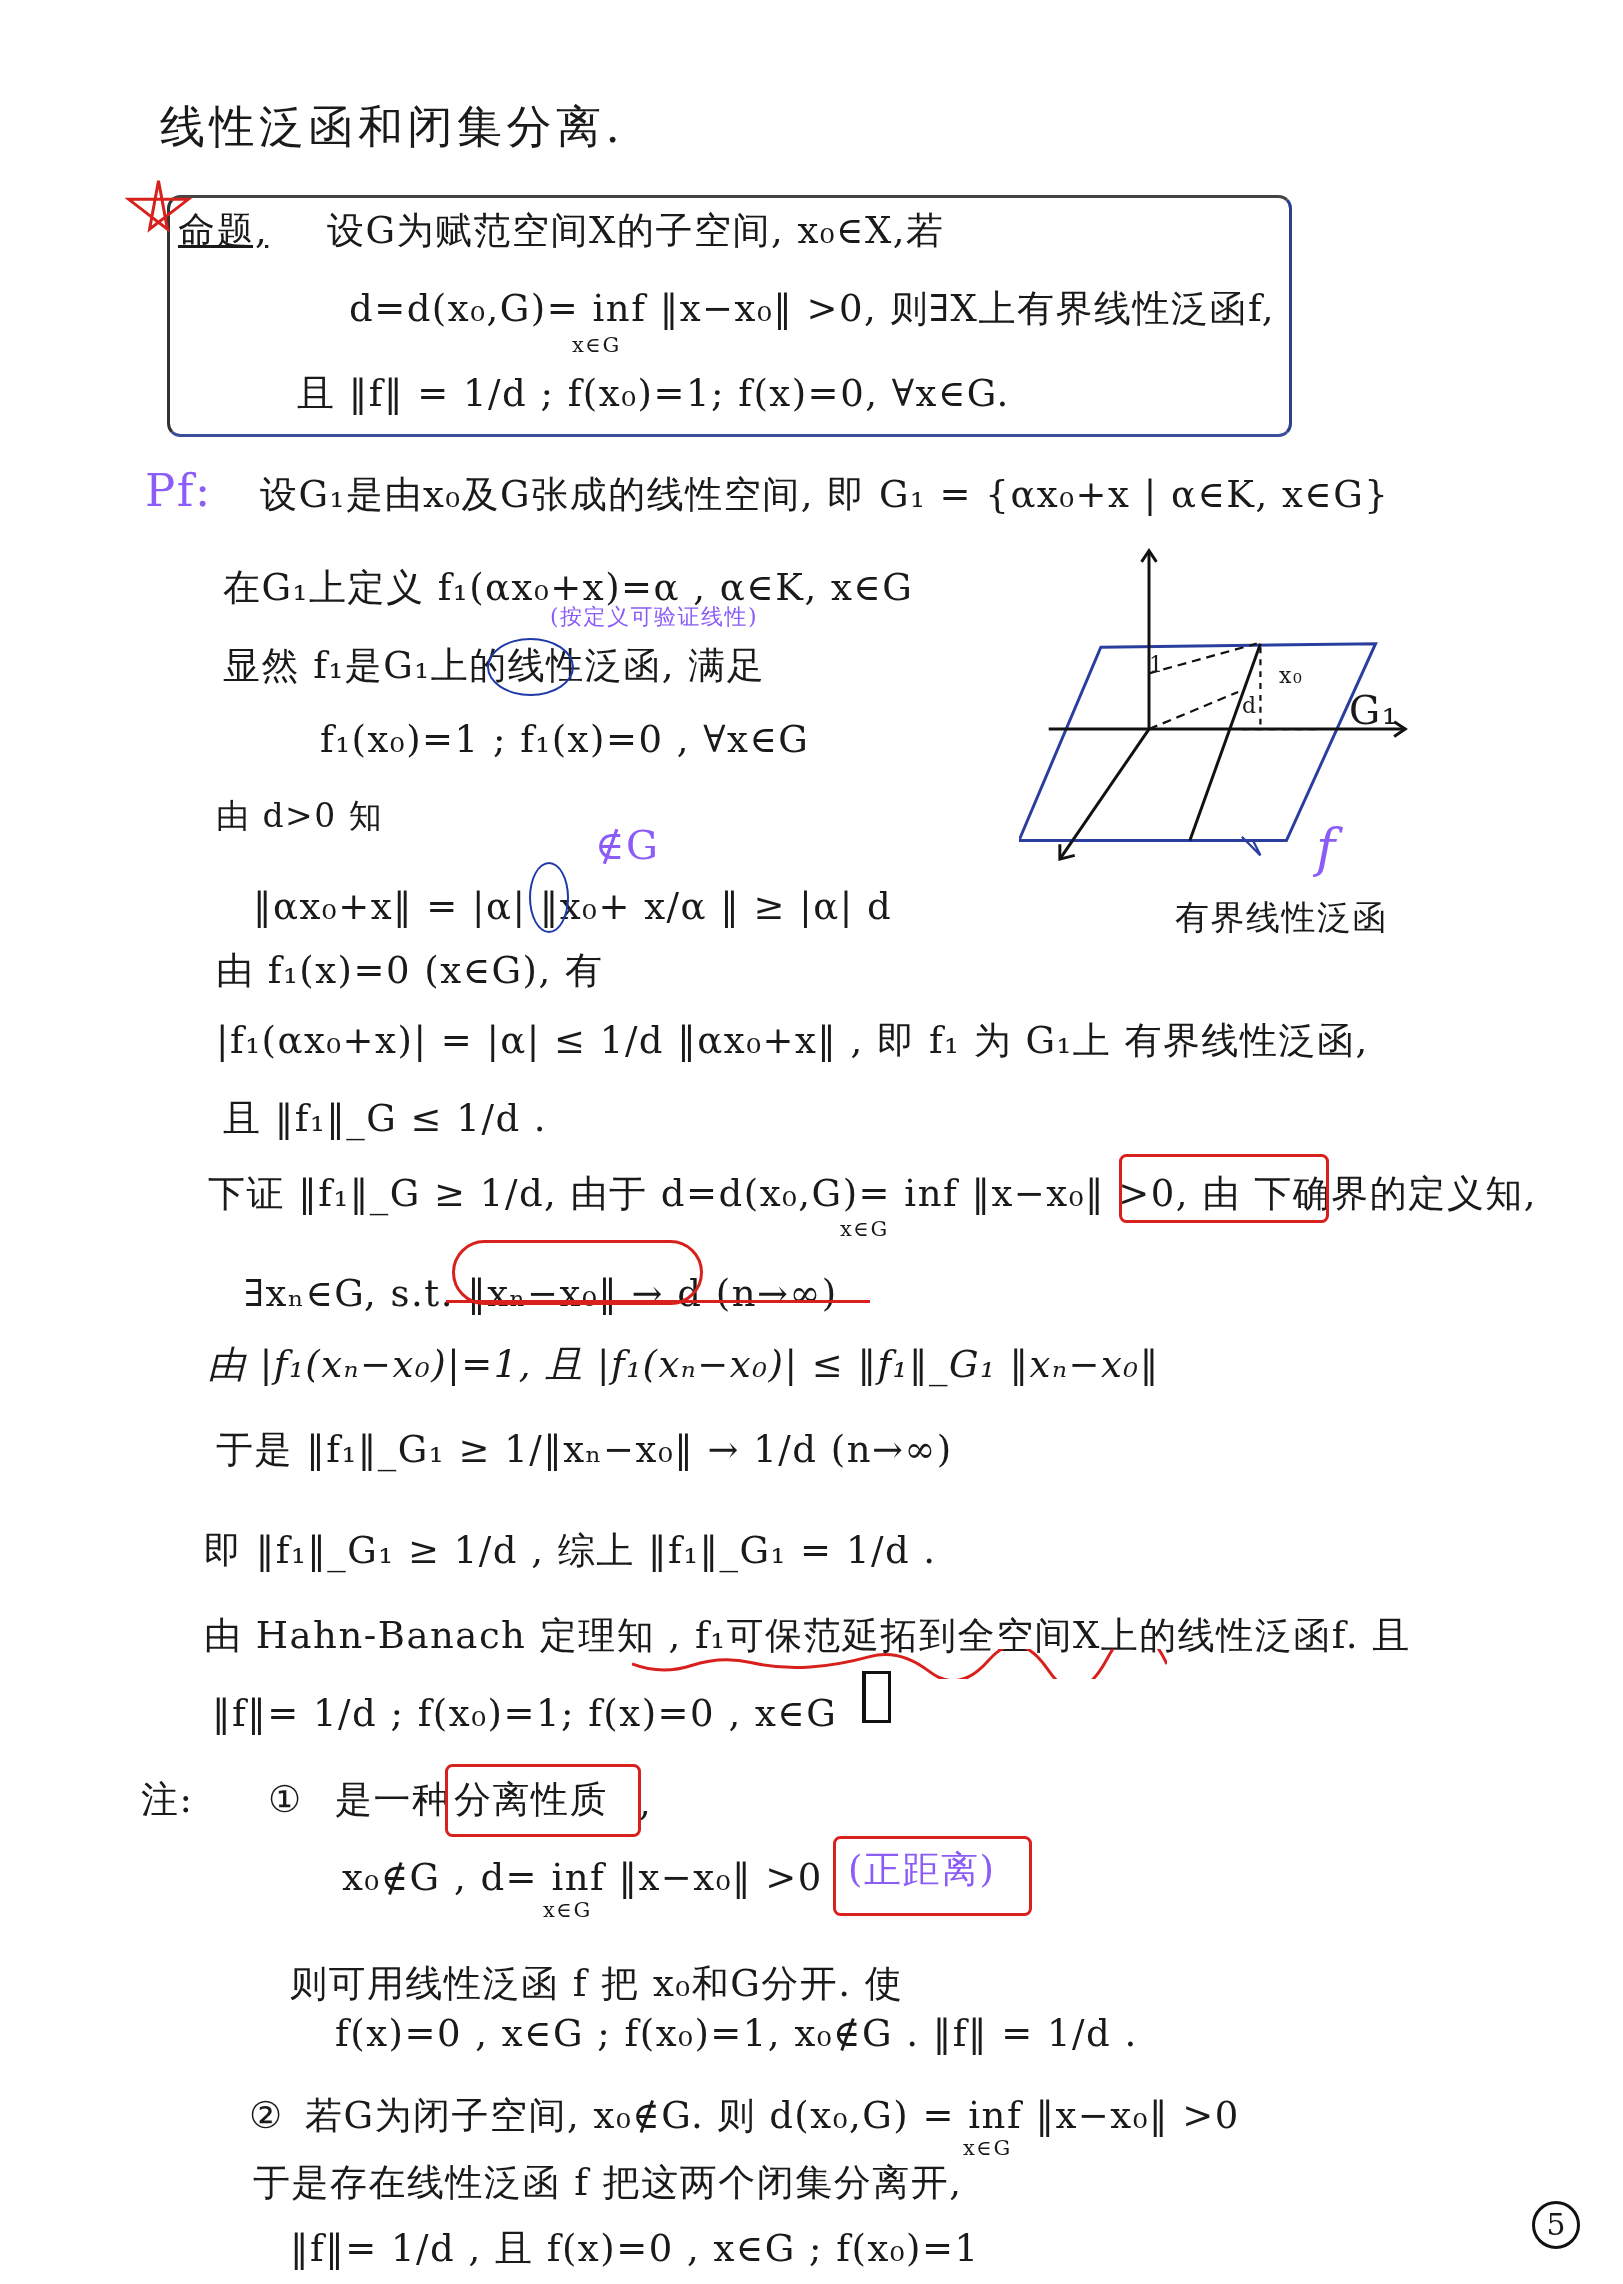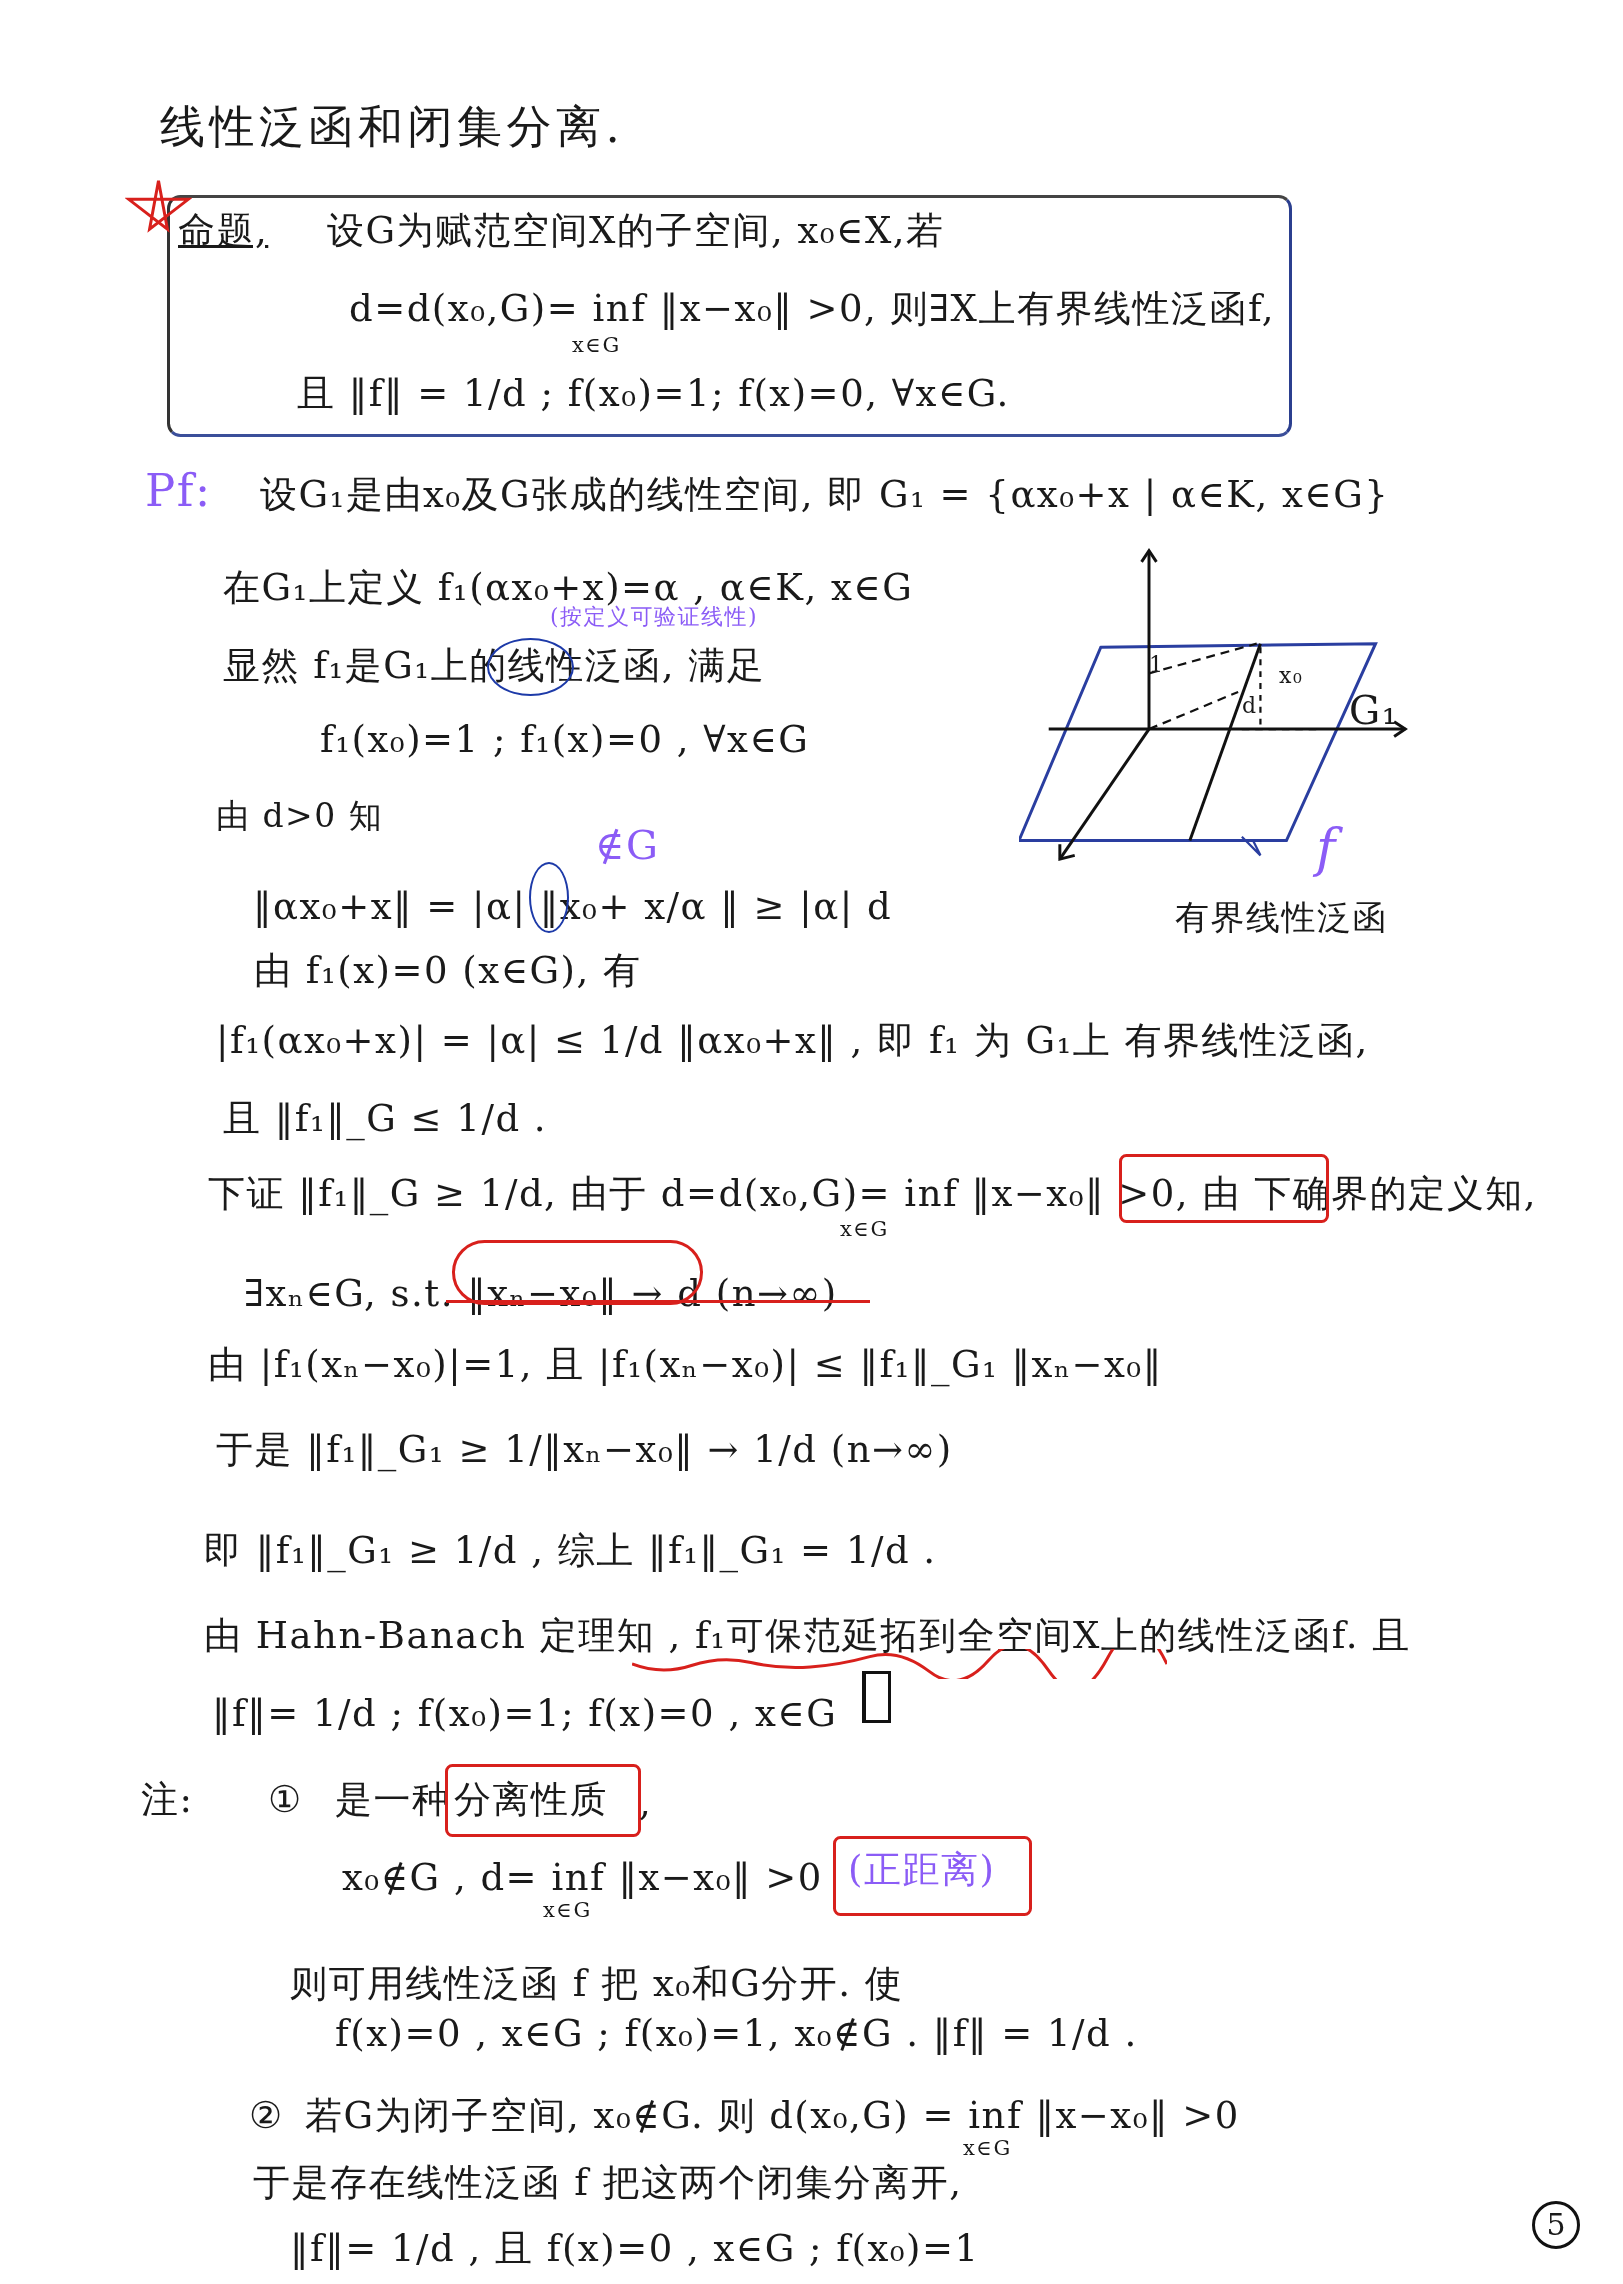--- a/index.html
+++ b/index.html
@@ -45,30 +45,30 @@
   <div class="ln" style="left:260px;top:476px;">设G₁是由x₀及G张成的线性空间, 即 G₁ = {αx₀+x | α∈K, x∈G}</div>
   <div class="ln" style="left:223px;top:569px;">在G₁上定义 f₁(αx₀+x)=α , α∈K, x∈G</div>
   <div class="ln blue small" style="left:550px;top:606px;">(按定义可验证线性)</div>
   <div class="ln" style="left:223px;top:647px;">显然 f₁是G₁上的线性泛函, 满足</div>
   <div class="circ-blue" style="left:487px;top:638px;width:83px;height:54px;"></div>
   <div class="ln" style="left:320px;top:721px;">f₁(x₀)=1 ; f₁(x)=0 , ∀x∈G</div>
   <div class="ln" style="left:216px;top:799px;font-size:33px;">由 d&gt;0 知</div>
   <div class="ln blue" style="left:595px;top:825px;font-size:40px;">∉G</div>
   <div class="ln" style="left:253px;top:888px;">‖αx₀+x‖ = |α| ‖x₀+ x/α ‖ ≥ |α| d</div>
   <div class="circ-blue" style="left:529px;top:862px;width:36px;height:67px;"></div>
-  <div class="ln" style="left:216px;top:952px;margin-left:38px;">由 f₁(x)=0 (x∈G), 有</div>
+  <div class="ln" style="left:216px;top:952px;">由 f₁(x)=0 (x∈G), 有</div>
   <div class="ln" style="left:216px;top:1022px;">|f₁(αx₀+x)| = |α| ≤ 1/d ‖αx₀+x‖ , 即 f₁ 为 G₁上 有界线性泛函,</div>
   <div class="ln" style="left:223px;top:1100px;">且 ‖f₁‖_G ≤ 1/d .</div>
   <div class="ln" style="left:208px;top:1175px;">下证 ‖f₁‖_G ≥ 1/d, 由于 d=d(x₀,G)= inf ‖x−x₀‖ &gt;0, 由 下确界的定义知,</div>
   <div class="ln sub" style="left:840px;top:1219px;">x∈G</div>
   <div class="box-red" style="left:1119px;top:1154px;width:204px;height:63px;"></div>
   <div class="ln" style="left:216px;top:1275px;margin-left:28px;">∃xₙ∈G, s.t. ‖xₙ−x₀‖ → d (n→∞)</div>
   <div class="box-red" style="left:452px;top:1240px;width:245px;height:59px;border-radius:33px;"></div>
   <div class="uline-red" style="left:446px;top:1300px;width:424px;"></div>
-  <div class="ln" style="left:208px;top:1346px;">由 |f₁(xₙ−x₀)|=1, 且 |f₁(xₙ−x₀)| ≤ ‖f₁‖_G₁ ‖xₙ−x₀‖</div>
+  <div class="ln" style="left:208px;top:1346px;font-style:italic;">由 |f₁(xₙ−x₀)|=1, 且 |f₁(xₙ−x₀)| ≤ ‖f₁‖_G₁ ‖xₙ−x₀‖</div>
   <div class="ln" style="left:216px;top:1431px;">于是 ‖f₁‖_G₁ ≥ 1/‖xₙ−x₀‖ → 1/d (n→∞)</div>
   <div class="ln" style="left:204px;top:1532px;">即 ‖f₁‖_G₁ ≥ 1/d , 综上 ‖f₁‖_G₁ = 1/d .</div>
   <div class="ln" style="left:204px;top:1617px;text-align:right;">由 Hahn-Banach 定理知 , f₁可保范延拓到全空间X上的线性泛函f. 且</div>
   <svg class="wavy" style="left:632px;top:1649px;" width="535" height="30" viewBox="0 0 720 40">
     <path d="M0,20 Q40,35 80,22 T160,18 T240,24 T320,10 T400,30 T480,15 T560,28 T640,12 T720,20" fill="none" stroke="#d8201c" stroke-width="4"></path>
   </svg>
   <div class="ln" style="left:212px;top:1695px;">‖f‖= 1/d ; f(x₀)=1; f(x)=0 , x∈G</div>
   <div class="qed"></div>
 </div>
 

